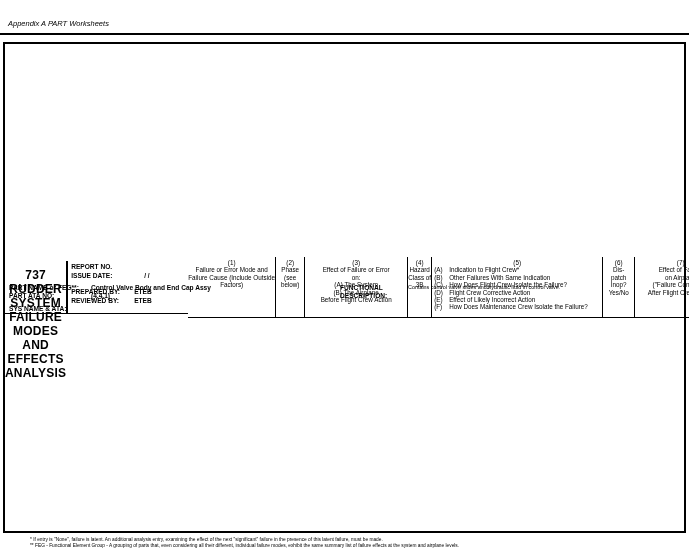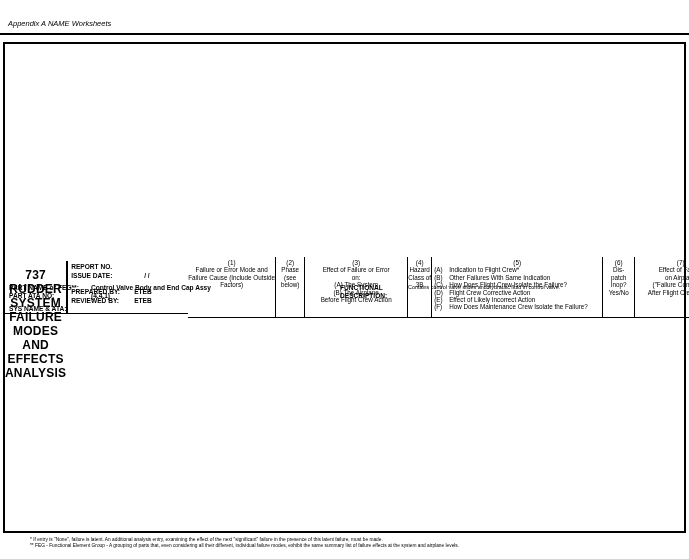--- a/index.html
+++ b/index.html
@@ -76,21 +76,21 @@
 
   
   .footnotes { position:absolute; top:537px; left:30px; right:6px; font-size:4.8px; line-height:6.2px; }
 </style>
 </head>
 <body>
 
 <div class="page">
 
   <div class="page-header">
-    <span>Appendix A   NAME Worksheets</span>
+    <span>Appendix A   PART Worksheets</span>
   </div>
   <div class="top-rule"></div>
 
   <div class="sheet">
 
     <div class="title-block">
       <div class="tb-left">
         <div class="tb-title">737 RUDDER SYSTEM FAILURE MODES AND EFFECTS ANALYSIS</div>
         <span class="fld" style="top:23px; left:4px;">PART NAME or FEG**:</span>
         <span class="fld" style="top:23px; left:86px;">Control Valve Body and End Cap Assy</span>

